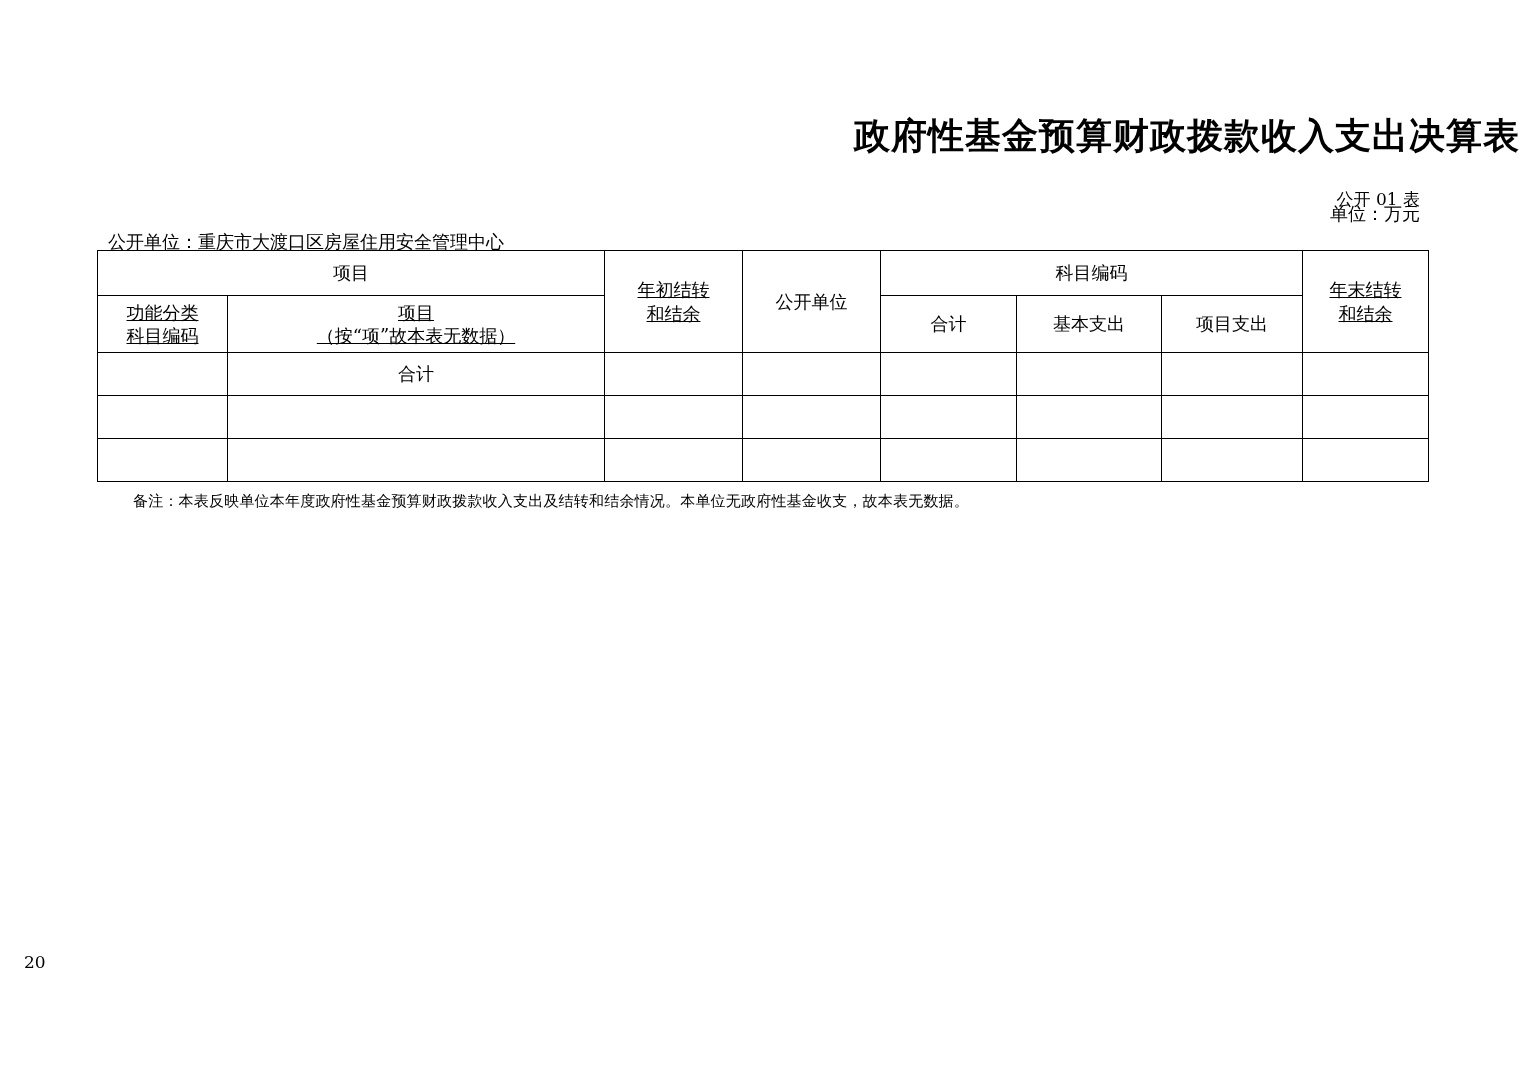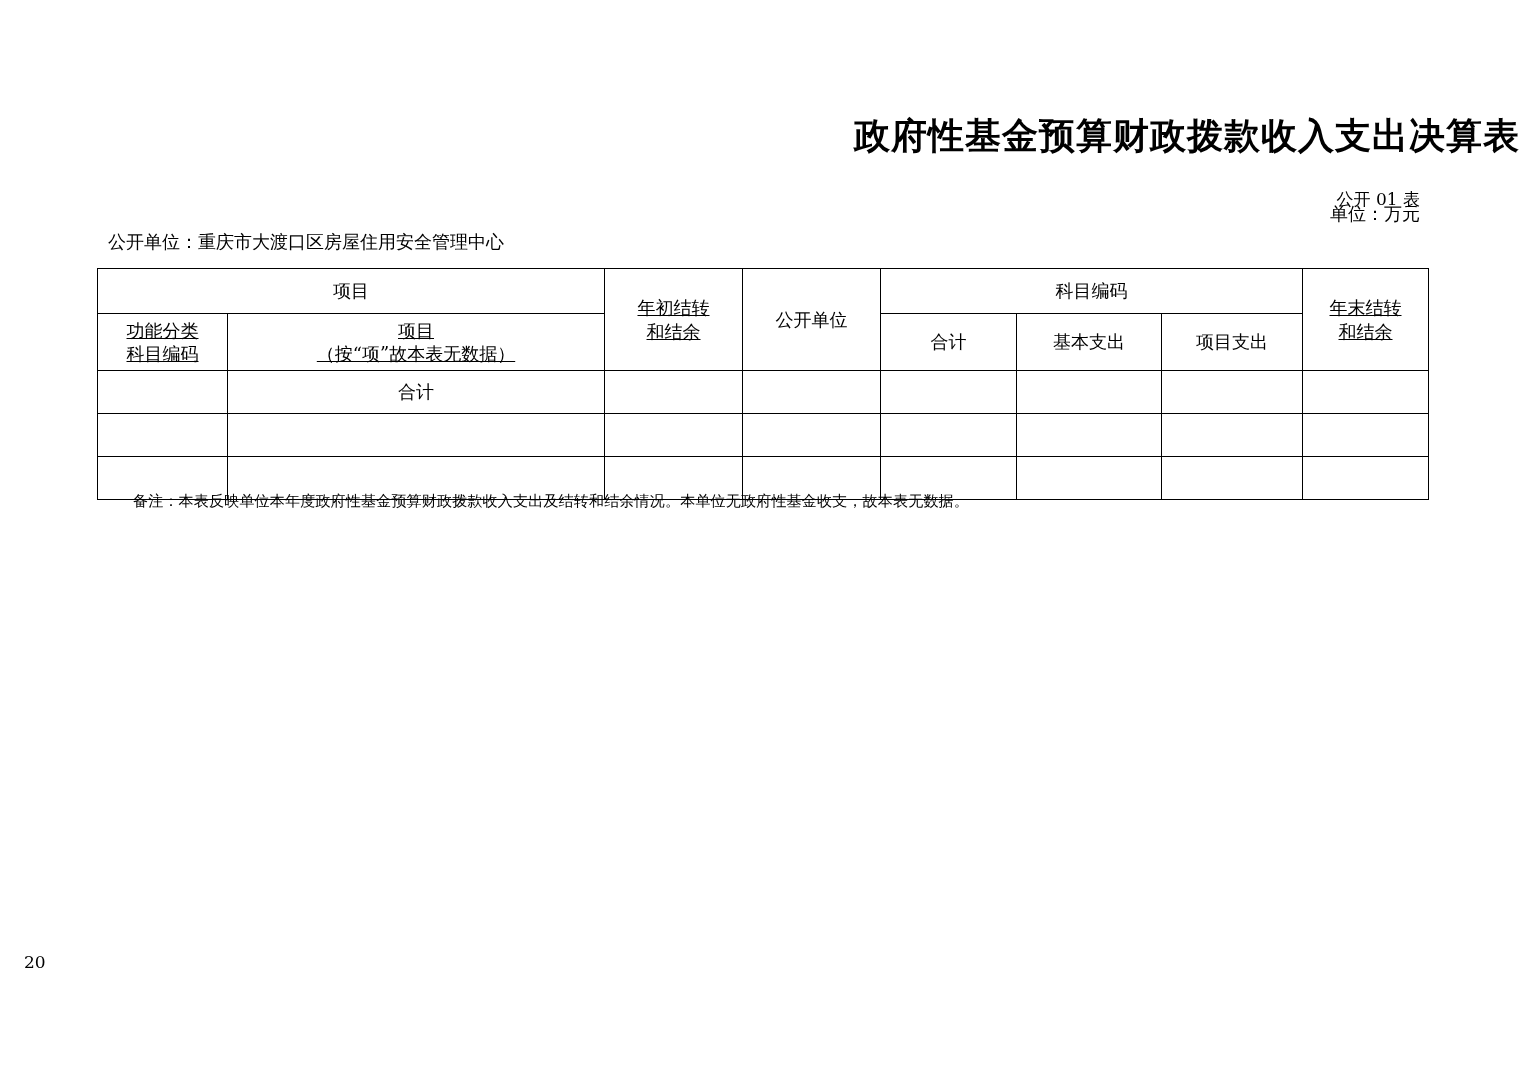--- a/index.html
+++ b/index.html
@@ -49,21 +49,21 @@
   }
   .unit-amount {
     position: absolute;
     right: 100px;
     top: 202px;
     font-size: 18px;
   }
   table.main {
     position: absolute;
     left: 97px;
-    top: 268px;
+    top: 250px;
     width: 1323px;
     border-collapse: collapse;
     table-layout: fixed;
     border-radius: 14px;
   }
   table.main td, table.main th {
     border: 1.5px solid #000000;
     text-align: center;
     vertical-align: middle;
     font-weight: normal;

